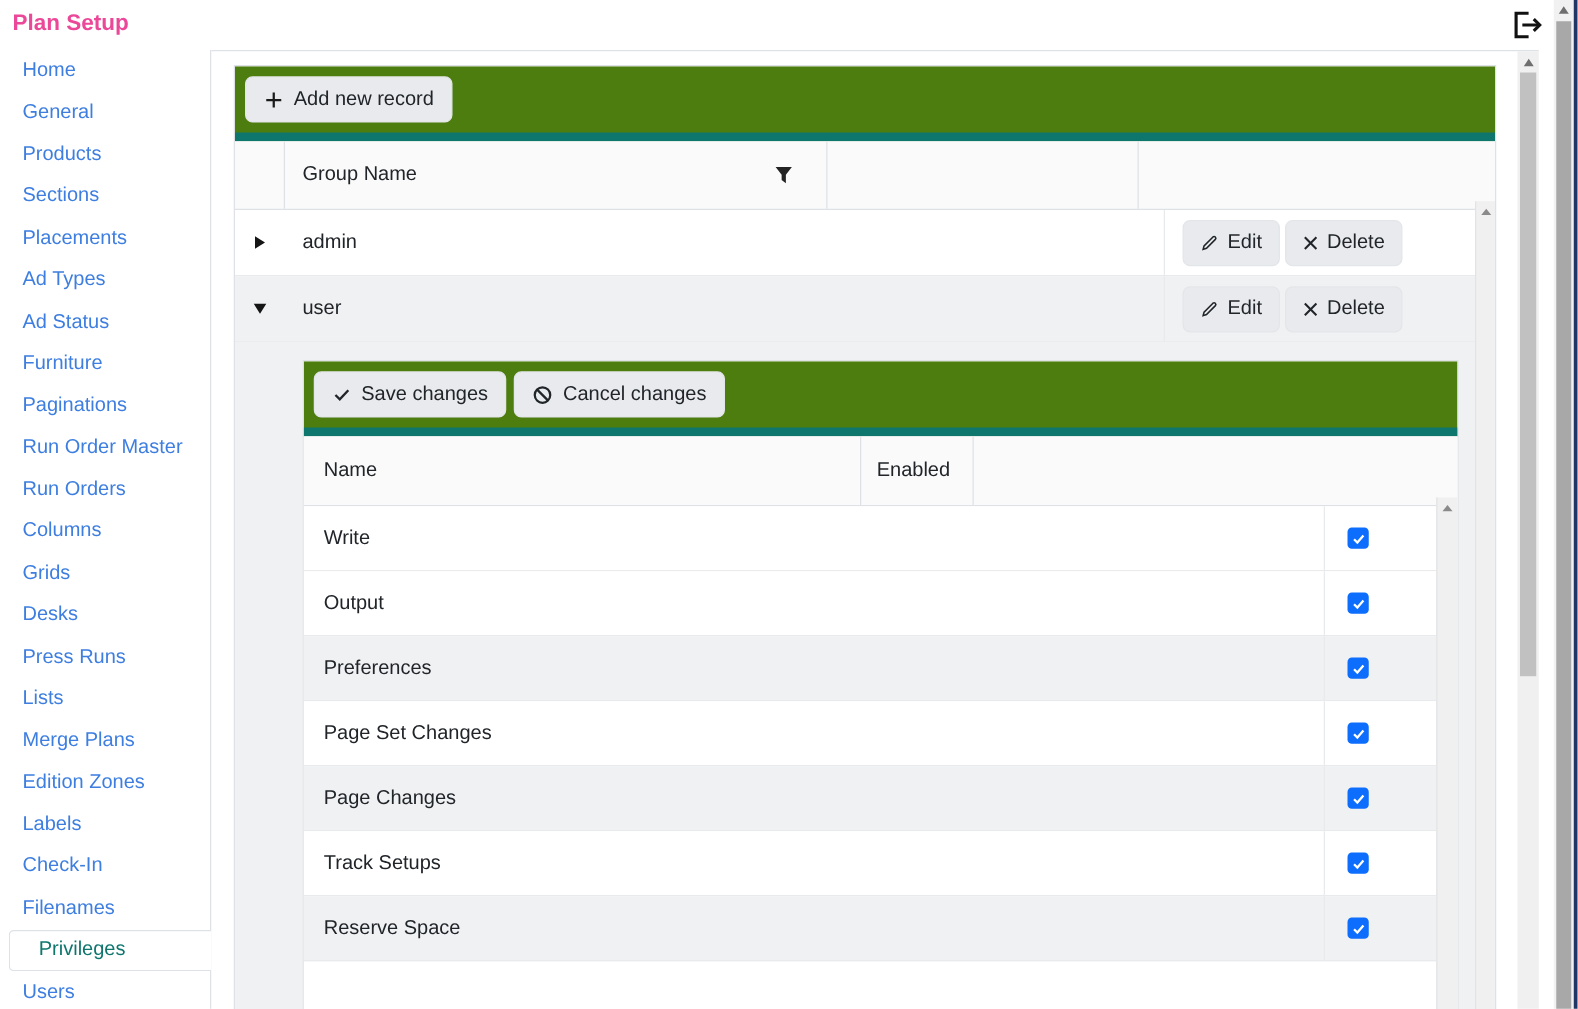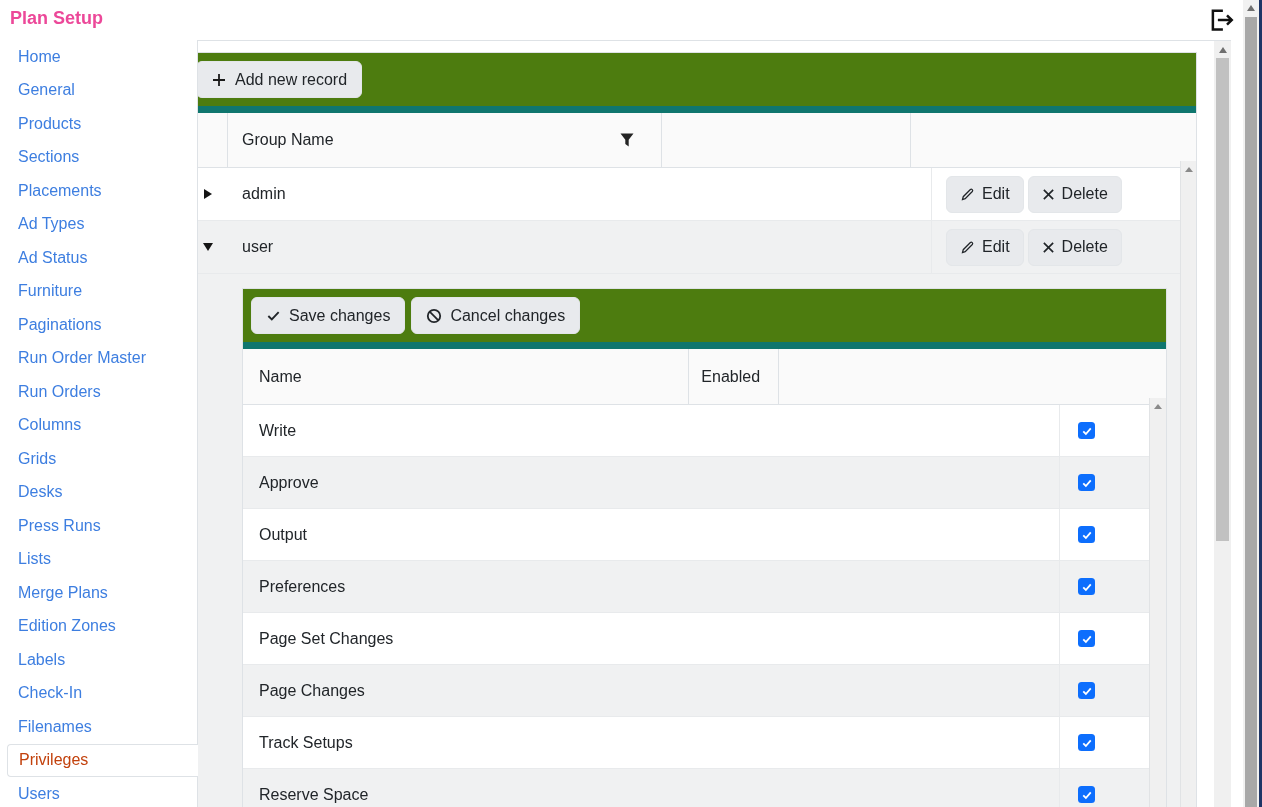--- a/index.html
+++ b/index.html
@@ -4,25 +4,25 @@
 <style>
   * { margin:0; padding:0; box-sizing:border-box; }
   html,body { width:1262px; height:807px; overflow:hidden; background:#fff;
     font-family:"Liberation Sans", sans-serif; color:#212529; font-size:16px; }
 
   
   .page-title { position:absolute; left:10px; top:8px; font-size:18px; font-weight:bold; color:#ec4899; }
   .logout { position:absolute; left:1206px; top:5px; width:30px; height:30px; cursor:pointer; }
 
   
-  .sidebar { position:absolute; left:0; top:40px; bottom:0; width:198px;
+  .sidebar { position:absolute; left:0; top:40px; bottom:0; width:169px;
     border-right:1px solid #dee2e6; background:#fff; z-index:2; }
   .side-item { height:33.5px; display:flex; align-items:center; padding-left:18px;
     color:#3d7ee0; cursor:pointer; white-space:nowrap; }
-  .side-item.selected { color:#c2410c; background:#fff; margin-left:7px; padding-left:11px;
+  .side-item.selected { color:#0f766e; background:#fff; margin-left:7px; padding-left:23px;
     width:calc(100% - 7px + 1px); border:1px solid #dee2e6; border-right:none;
     border-radius:4px 0 0 4px; position:relative; z-index:3; }
 
   
   .pane { position:absolute; left:169px; top:40px; width:1062px; bottom:0;
     border-top:1px solid #dee2e6; background:#fff; }
 
   
   .grid { position:absolute; border:1px solid #dee2e6; background:#fff;
     display:flex; flex-direction:column; overflow:hidden; }
@@ -281,30 +281,20 @@
             <div class="ig-row">
               <div class="c-name">Write</div>
               <div class="c-enabled">
                 <div class="checkbox">
                   <svg width="12" height="12" viewBox="0 0 16 16">
                     <path d="M3 8.5 L6.5 12 L13 4.5" fill="none" stroke="#fff" stroke-width="2.4"></path>
                   </svg>
                 </div>
               </div>
             </div>
-            <div class="ig-row alt">
-              <div class="c-name">Approve</div>
-              <div class="c-enabled">
-                <div class="checkbox">
-                  <svg width="12" height="12" viewBox="0 0 16 16">
-                    <path d="M3 8.5 L6.5 12 L13 4.5" fill="none" stroke="#fff" stroke-width="2.4"></path>
-                  </svg>
-                </div>
-              </div>
-            </div>
             <div class="ig-row">
               <div class="c-name">Output</div>
               <div class="c-enabled">
                 <div class="checkbox">
                   <svg width="12" height="12" viewBox="0 0 16 16">
                     <path d="M3 8.5 L6.5 12 L13 4.5" fill="none" stroke="#fff" stroke-width="2.4"></path>
                   </svg>
                 </div>
               </div>
             </div>

